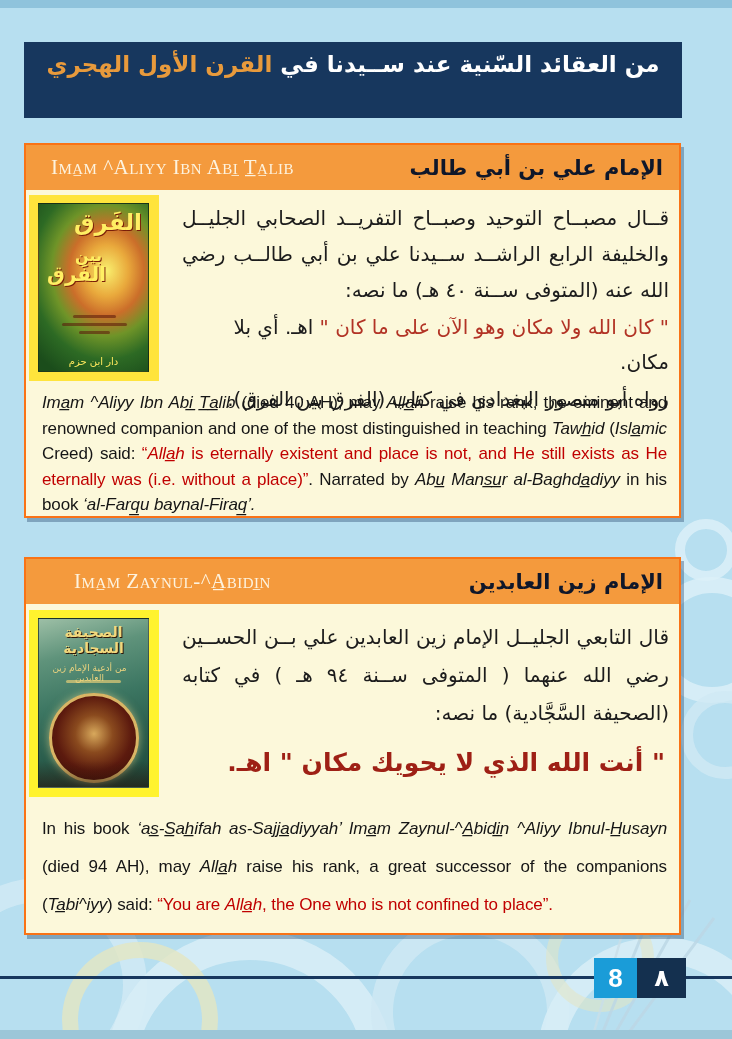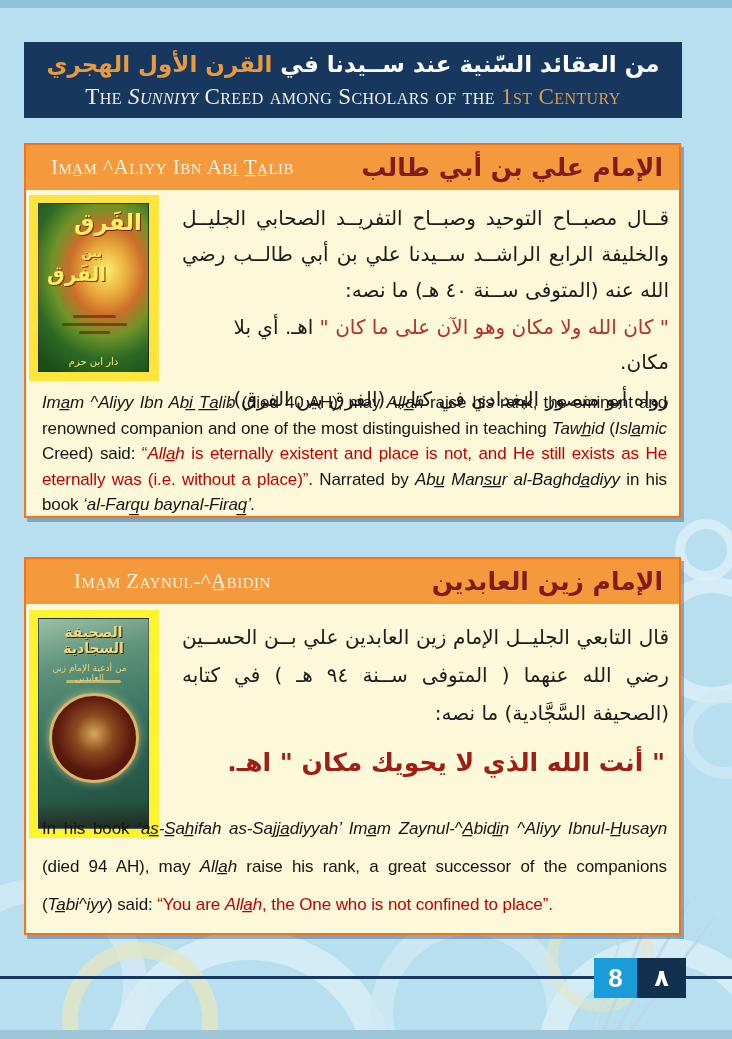--- a/index.html
+++ b/index.html
@@ -18,32 +18,32 @@
              letter-spacing:.4px;line-height:31px;white-space:nowrap;}
 
   
   .card{position:absolute;left:24px;width:653px;background:#fcf8da;border:2px solid #f97316;
         box-shadow:3px 4px 0 rgba(23,55,94,.35);z-index:2;}
   .card1{top:143px;height:371px;}
   .card2{top:557px;height:374px;}
   .card-header{height:45px;background:#f49a3d;display:flex;align-items:center;justify-content:space-between;padding:0 16px 0 0;}
   .ch-en{font-family:"Liberation Serif",serif;font-variant:small-caps;font-size:21px;color:#fdf3df;
          letter-spacing:.5px;width:46%;text-align:center;}
-  .ch-ar{font-family:"DejaVu Sans",sans-serif;font-size:25px;font-weight:bold;color:#7f1d1d;}
+  .ch-ar{font-family:"DejaVu Sans",sans-serif;font-size:21px;font-weight:bold;color:#0f172a;}
   .card-body{position:relative;height:calc(100% - 45px);}
 
   
   .book-slab{position:absolute;left:3px;top:5px;width:130px;background:#ffe43c;}
   .slab1{height:186px;}
-  .slab2{top:6px;height:228px;background:#fff32e;}
+  .slab2{top:6px;height:187px;background:#fff32e;}
   .book{position:absolute;left:9px;top:8px;right:10px;bottom:9px;border:1px solid rgba(20,20,20,.5);
         font-family:"DejaVu Sans",sans-serif;overflow:hidden;}
   .book1{background:radial-gradient(90% 70% at 62% 40%, #f9ef6e 0%, #e9a93c 22%, #cb6e2a 38%, #6f9428 56%, #2d6a24 76%, #1b4d1b 100%);text-decoration:underline;}
   .b1-t1{position:absolute;top:5px;right:6px;font-size:23px;font-weight:bold;color:#ffef63;text-shadow:1px 1px 0 #7a1d08;}
-  .b1-t2{position:absolute;top:42px;right:46px;font-size:12px;font-weight:bold;color:#ffef63;text-shadow:1px 1px 0 #7a1d08;}
+  .b1-t2{position:absolute;top:42px;right:46px;font-size:16px;font-weight:bold;color:#ffef63;text-shadow:1px 1px 0 #7a1d08;}
   .b1-t3{position:absolute;top:58px;left:8px;font-size:20px;font-weight:bold;color:#ffef63;text-shadow:1px 1px 0 #7a1d08;}
   .b1-lines{position:absolute;top:106px;left:16px;right:14px;}
   .b1-lines i{display:block;height:3px;margin:5px auto;background:rgba(90,20,10,.55);border-radius:2px;}
   .b1-lines i:nth-child(1){width:55%;}
   .b1-lines i:nth-child(2){width:82%;}
   .b1-lines i:nth-child(3){width:40%;}
   .b1-pub{position:absolute;bottom:4px;left:0;right:0;text-align:center;font-size:10px;color:#ffe95e;}
   .book2{background:linear-gradient(165deg,#9dbfa6 0%, #5f937b 22%, #3c7662 48%, #2a5d4c 72%, #1f4a3c 100%);}
   .b2-title{position:absolute;top:5px;left:3px;right:3px;text-align:center;font-size:14px;font-weight:bold;
             color:#f2d87c;text-shadow:1px 1px 0 #2c1608;}
@@ -107,21 +107,20 @@
     <path d="M592 1039 L640 872" stroke="#c9dfe9" stroke-width="2.5" opacity="0.8"></path>
   </svg>
 
   <div class="strip top"></div>
 
   <div class="banner">
     <div class="banner-ar" dir="rtl">
       <span class="w">من العقائد السّنية عند ســيدنا في</span>
       <span class="o">القرن الأول الهجري</span>
     </div>
-    <div class="banner-en"><span class="seg-n">The </span><span class="seg-i">Sunniyy</span><span class="seg-n"> Creed among Scholars of the </span><span class="seg-o">1st Century</span></div>
   </div>
 
   <div class="card card1">
     <div class="card-header">
       <div class="ch-en">Ima̲m ^Aliyy Ibn Abi̲ T̲a̲lib</div>
       <div class="ch-ar" dir="rtl">الإمام علي بن أبي طالب</div>
     </div>
     <div class="card-body">
       <div class="book-slab slab1">
         <div class="book book1">

